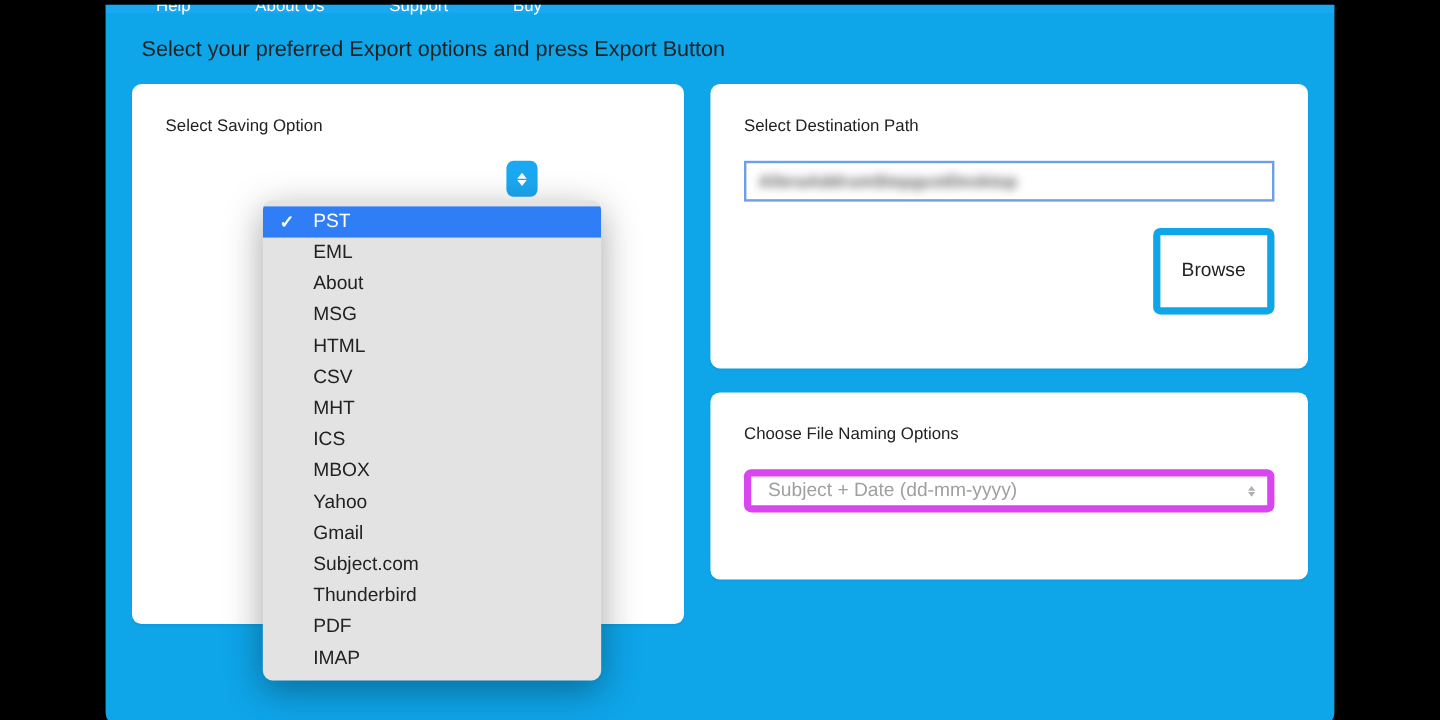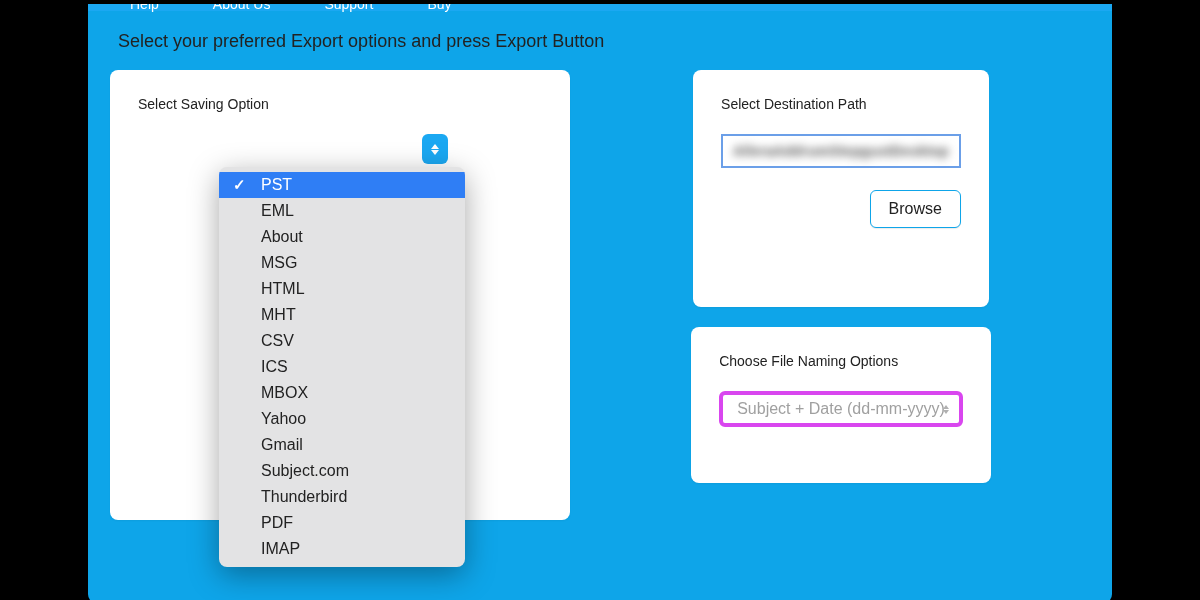--- a/index.html
+++ b/index.html
@@ -61,21 +61,20 @@
     }
     .left-panel {
       width: 460px;
       height: 450px;
     }
     .right-column {
       flex: 1;
       display: flex;
       flex-direction: column;
       gap: 20px;
-      align-items: center;
     }
     .dest-panel {
       height: 237px;
     }
     .naming-panel {
       height: 156px;
     }
     .panel-title {
       font-size: 14px;
       color: #222;
@@ -113,21 +112,21 @@
     .arrow-up {
       border-bottom: 5px solid #fff;
     }
     .arrow-down {
       border-top: 5px solid #fff;
     }
     .dropdown-menu {
       position: absolute;
       left: 131px;
       top: 163px;
-      width: 246px;
+      width: 282px;
       background: #e3e3e4;
       border-radius: 8px;
       box-shadow: 0 8px 30px rgba(0,0,0,0.35);
       padding: 5px 0;
       z-index: 100;
       overflow: hidden;
     }
     .dropdown-option {
       padding: 4px 16px 4px 42px;
       font-size: 16px;
@@ -163,32 +162,32 @@
       font-weight: 600;
       letter-spacing: 0.3px;
     }
     .browse-row {
       display: flex;
       justify-content: flex-end;
       margin-top: 22px;
     }
     .browse-btn {
       background: #fff;
-      border: 1px solid #0ea5e9;
+      border: 6px solid #0ea5e9;
       border-radius: 6px;
-      padding: 9px 18px;
+      padding: 21px 18px;
       font-size: 16px;
       color: #222;
       cursor: pointer;
       box-shadow: 0 1px 1px rgba(0,0,0,0.08);
     }
     .naming-select {
       width: 100%;
       height: 36px;
-      border: 4px solid #d946ef;
+      border: 6px solid #d946ef;
       border-radius: 6px;
       background: #fff;
       display: flex;
       align-items: center;
       padding: 0 14px;
       position: relative;
       cursor: pointer;
     }
     .naming-select-text {
       color: #a0a0a0;
@@ -262,22 +261,22 @@
       </div>
     </div>
   </div>
 
   <div class="dropdown-menu">
     <div class="dropdown-option selected">PST</div>
     <div class="dropdown-option">EML</div>
     <div class="dropdown-option">About</div>
     <div class="dropdown-option">MSG</div>
     <div class="dropdown-option">HTML</div>
+    <div class="dropdown-option">CSV</div>
     <div class="dropdown-option">MHT</div>
-    <div class="dropdown-option">CSV</div>
     <div class="dropdown-option">ICS</div>
     <div class="dropdown-option">MBOX</div>
     <div class="dropdown-option">Yahoo</div>
     <div class="dropdown-option">Gmail</div>
     <div class="dropdown-option">Subject.com</div>
     <div class="dropdown-option">Thunderbird</div>
     <div class="dropdown-option">PDF</div>
     <div class="dropdown-option">IMAP</div>
   </div>
 </div>

